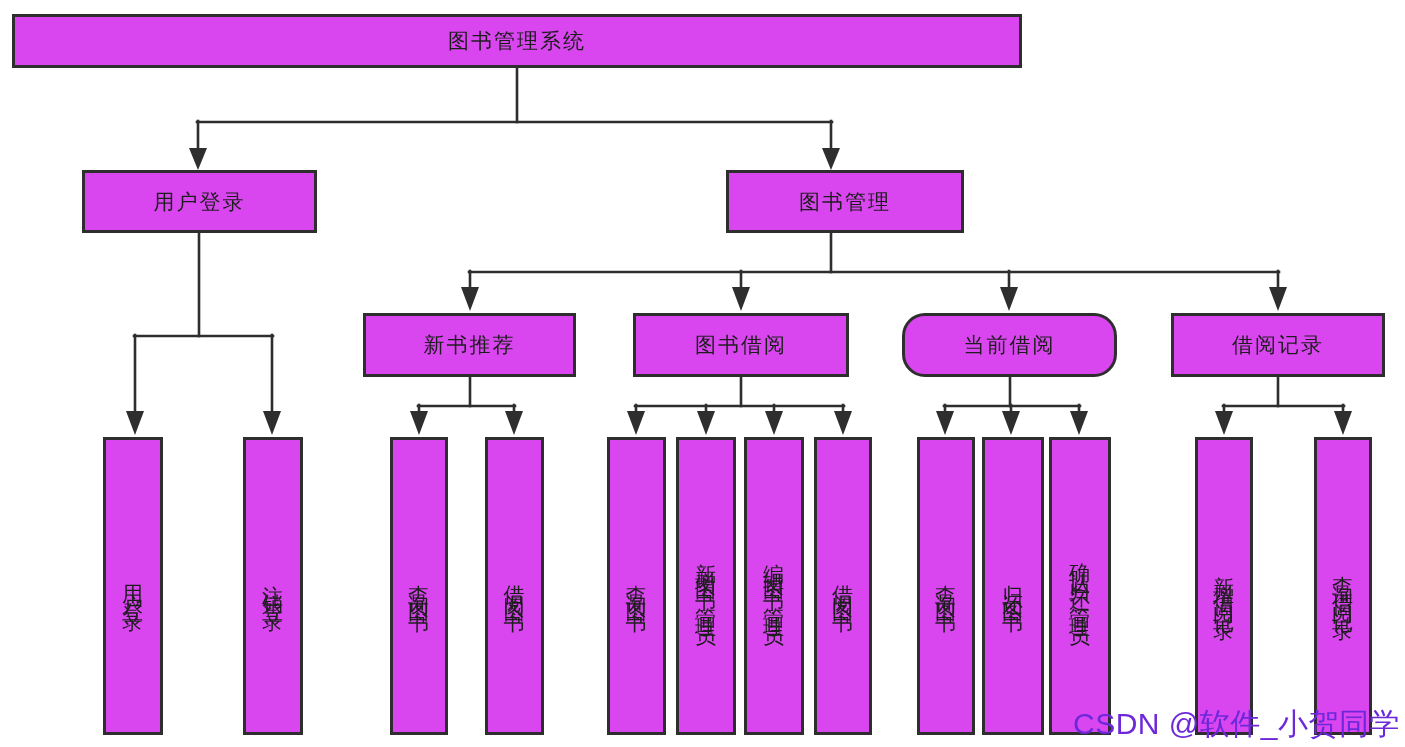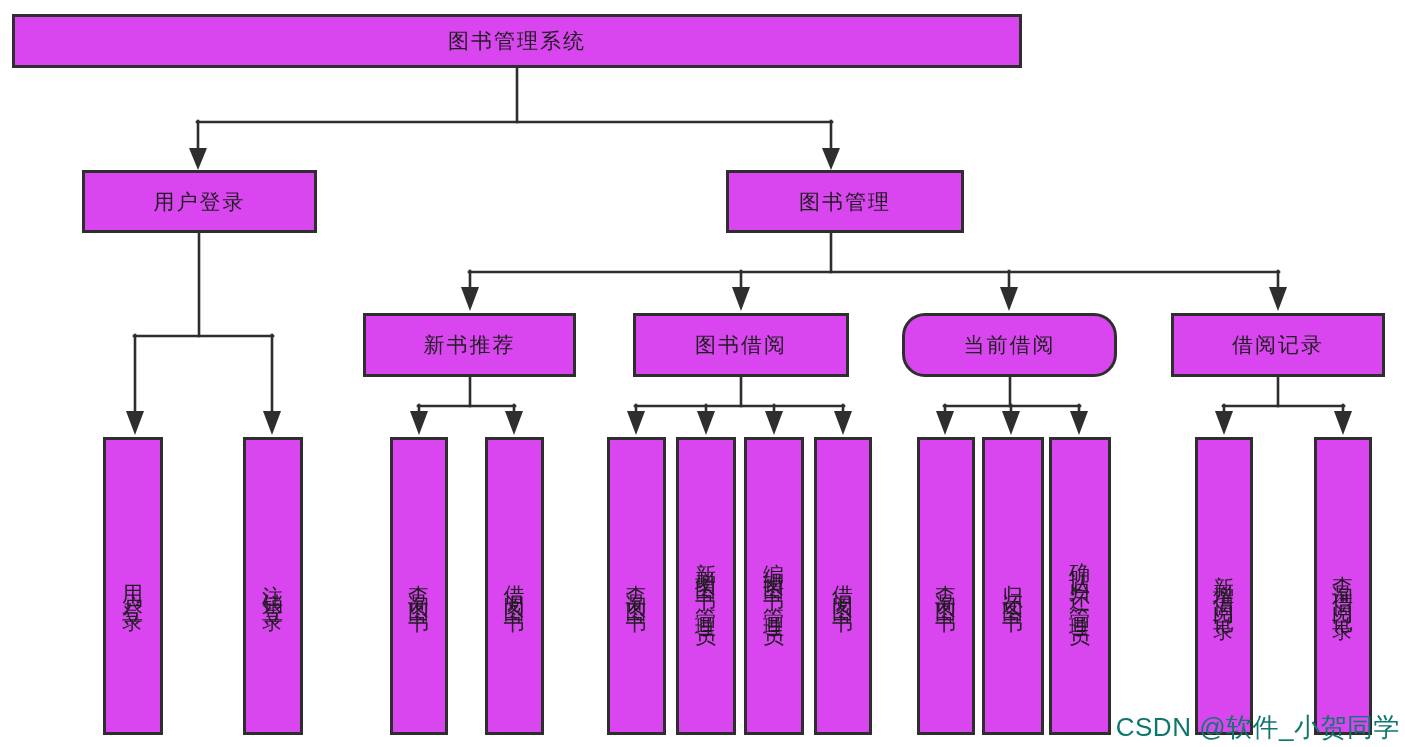--- a/index.html
+++ b/index.html
@@ -39,22 +39,22 @@
     text-orientation: mixed;
     font-size: 21px;
     line-height: 1;
     letter-spacing: 9px;
     white-space: nowrap;
   }
   .watermark {
     position: absolute;
     right: 5px;
     bottom: 2px;
-    font-size: 26px;
-    color: #0f766e;
+    font-size: 30px;
+    color: #6d28d9;
     letter-spacing: 0.5px;
     z-index: 2;
     white-space: nowrap;
   }
 </style>
 </head>
 <body>
 
 <div class="stage">
 

